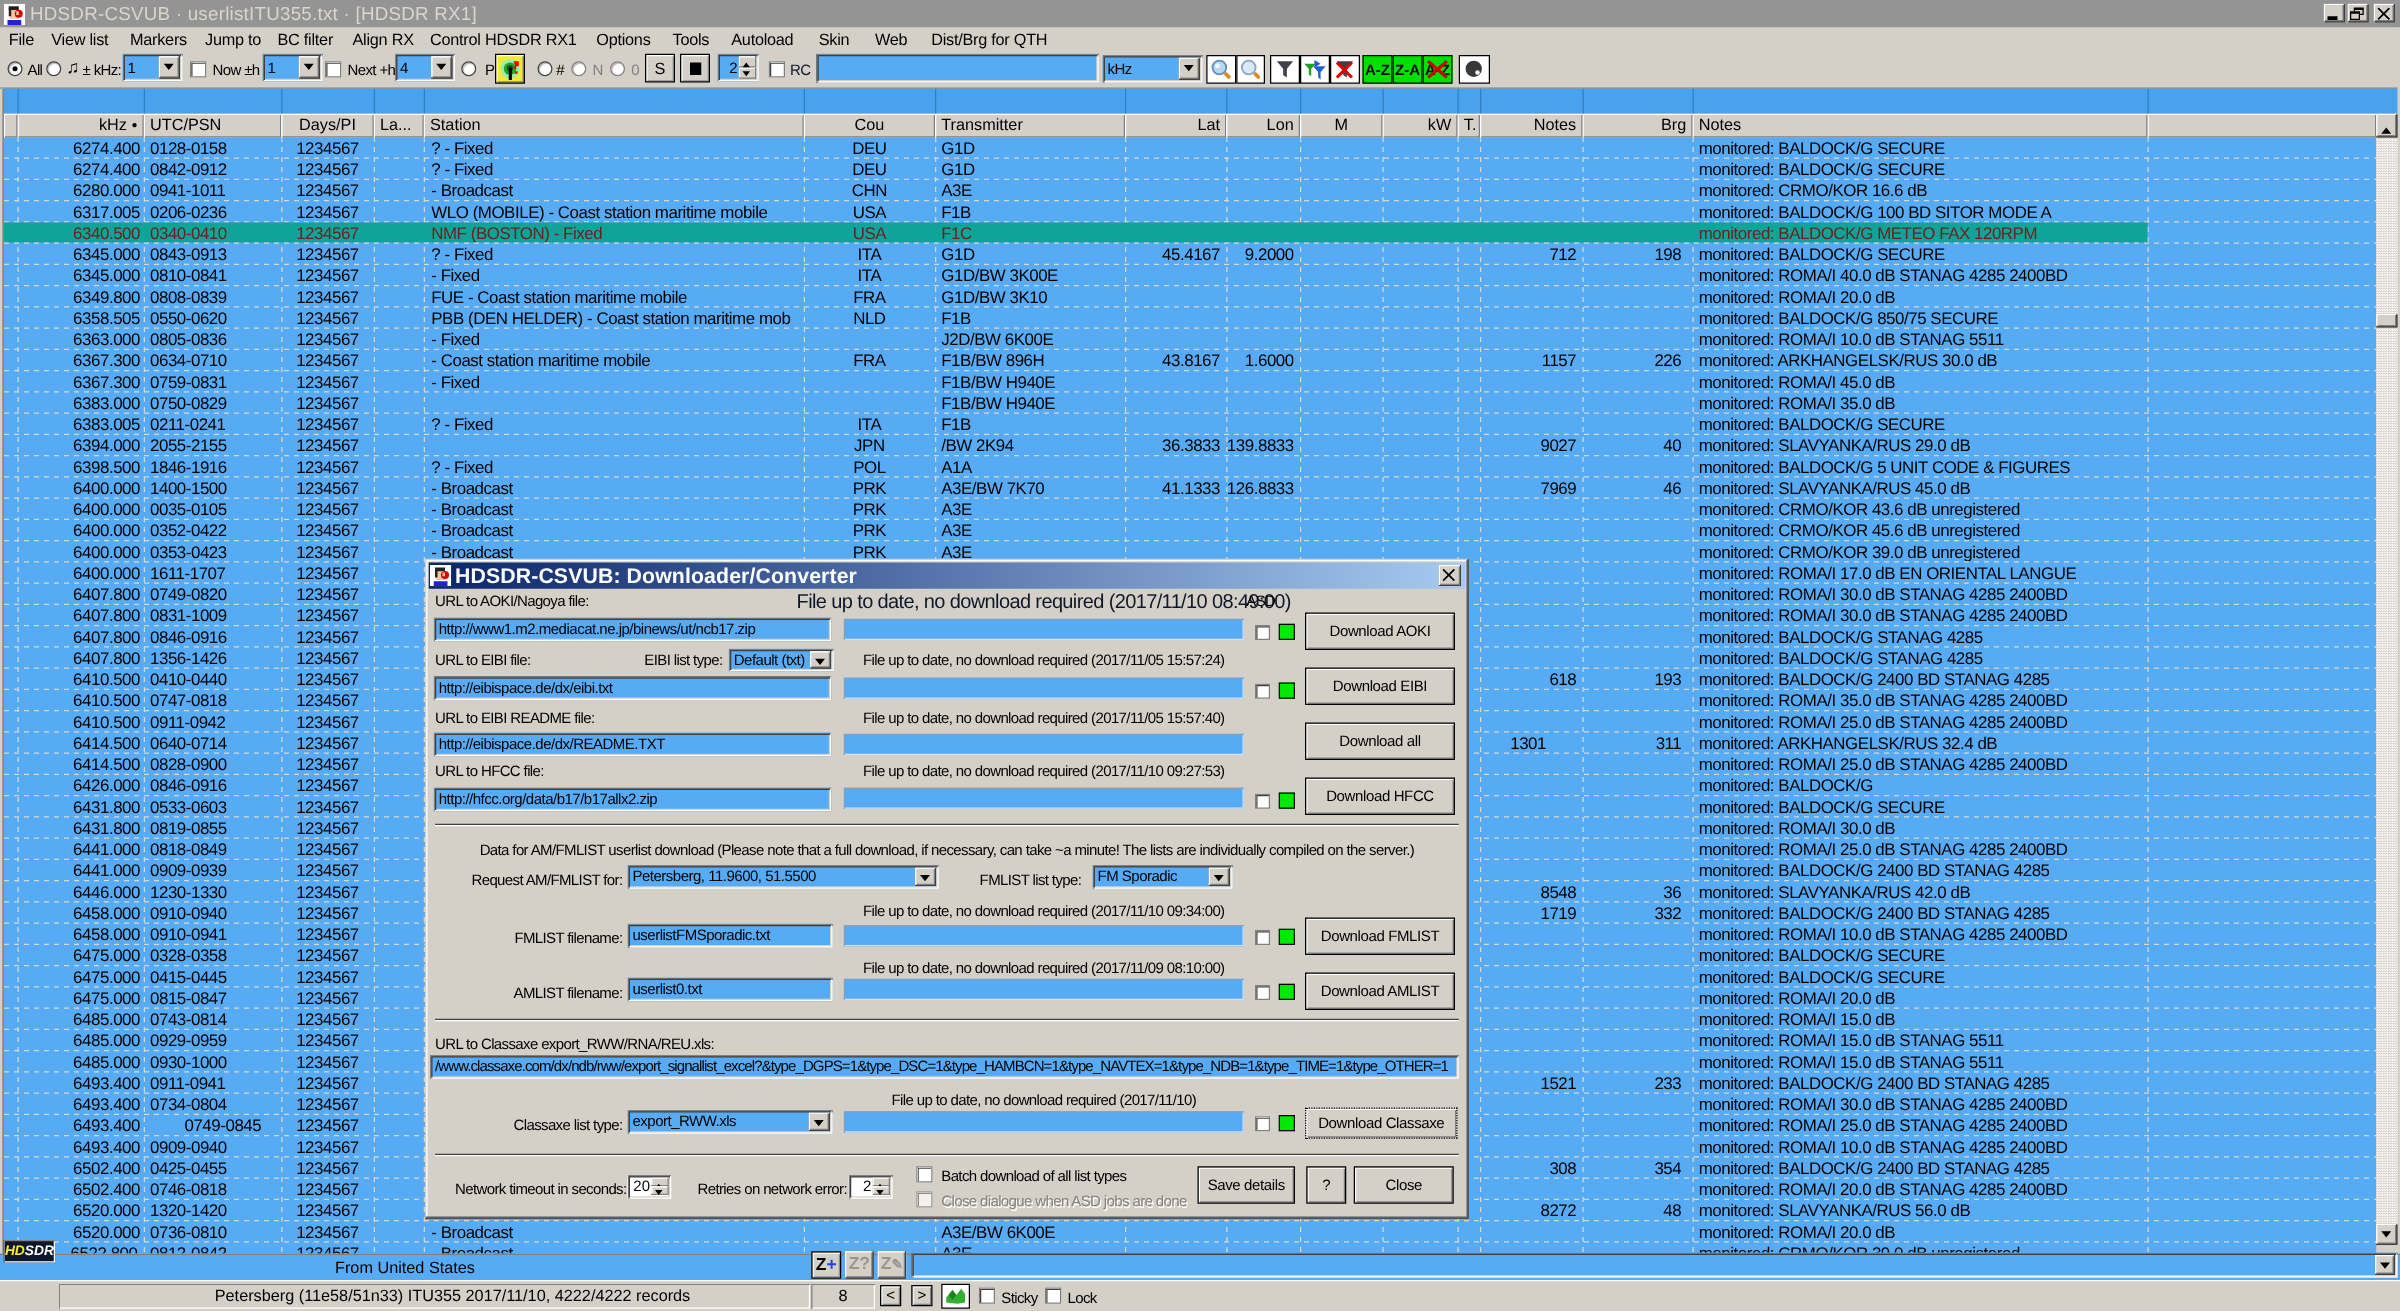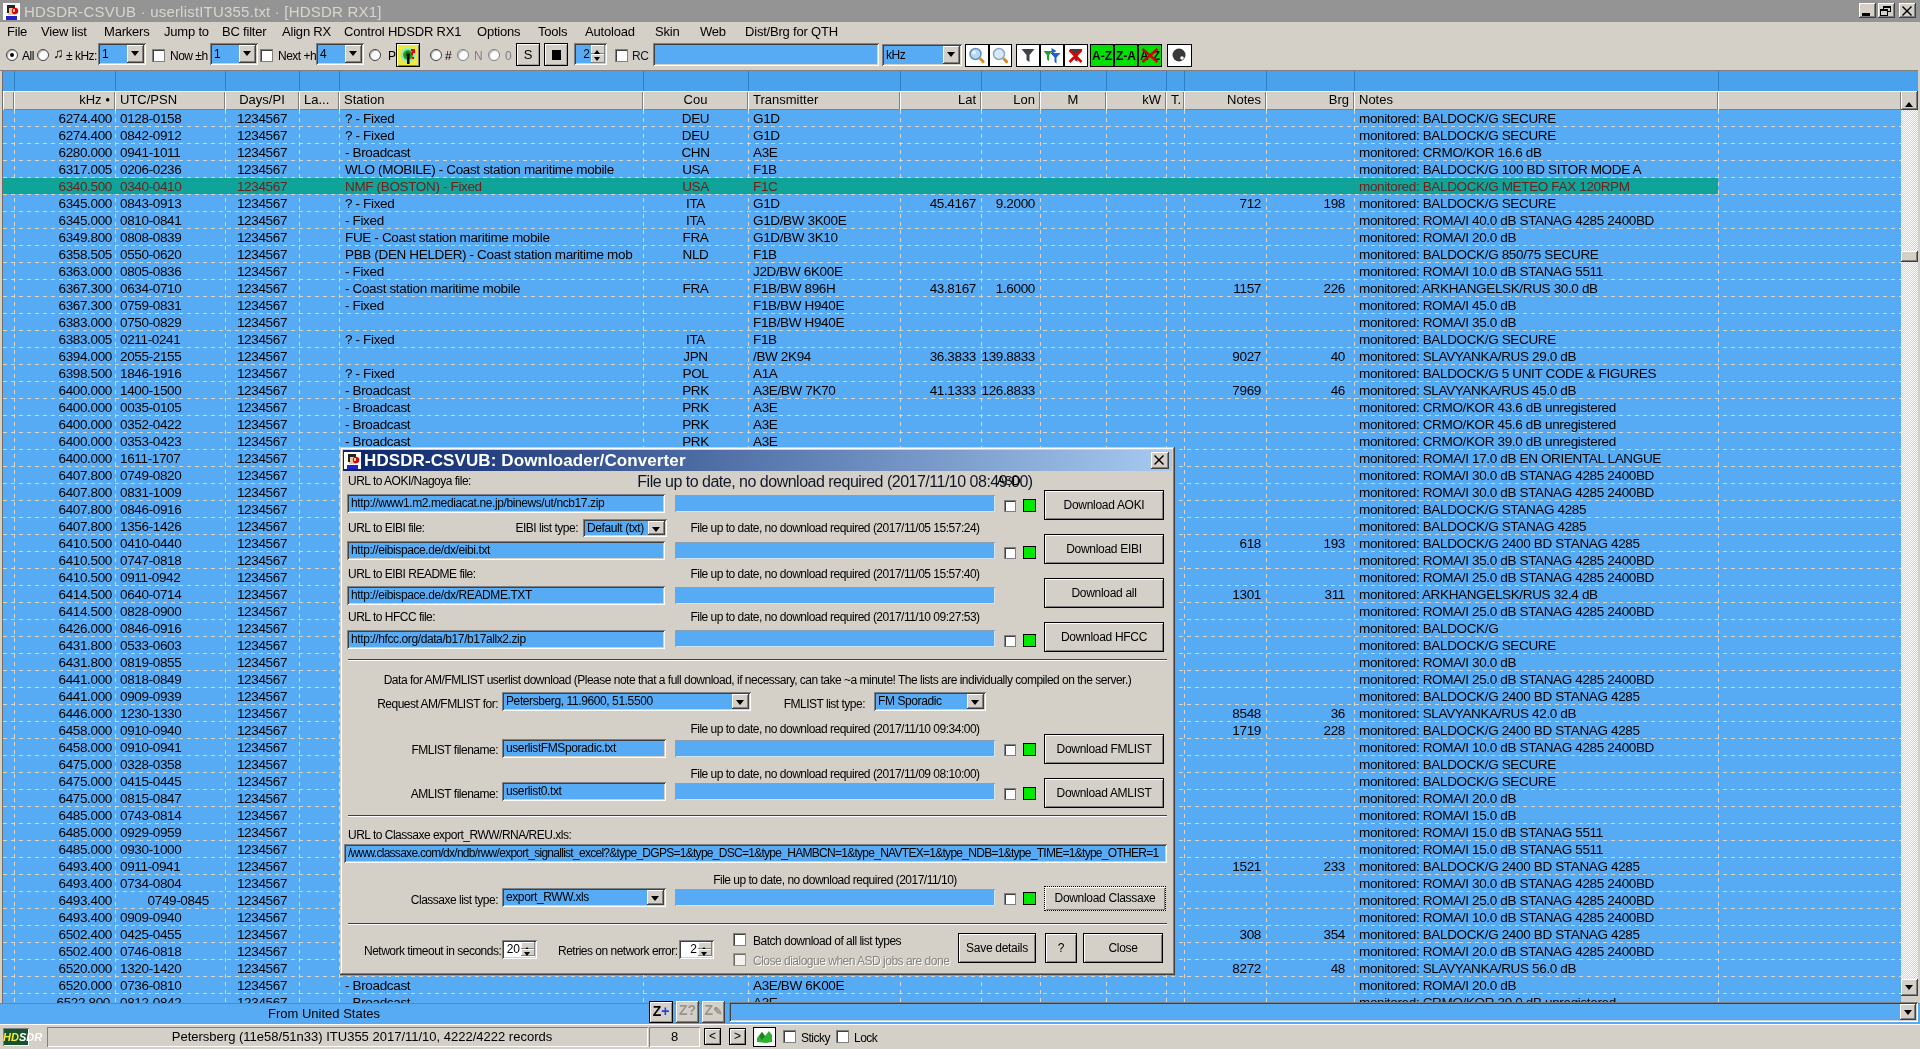--- a/index.html
+++ b/index.html
@@ -494,21 +494,21 @@
       <span style="left:11px;width:98px;text-align:right;">6410.500</span>
       <span style="left:117px;width:105px;text-align:left;">0911-0942</span>
       <span style="left:222px;width:74px;text-align:center;">1234567</span>
       <span style="left:1356px;width:359px;text-align:left;">monitored: ROMA/I 25.0 dB STANAG 4285 2400BD</span>
     </div>
 <div class="ab hline" style="left:0;top:475px;width:1898px;"></div>
 <div class="ab row" style="left:0;top:476px;width:1898px;height:17px;">
       <span style="left:11px;width:98px;text-align:right;">6414.500</span>
       <span style="left:117px;width:105px;text-align:left;">0640-0714</span>
       <span style="left:222px;width:74px;text-align:center;">1234567</span>
-      <span style="left:1181px;width:77px;text-align:right;">1301</span>
+      <span style="left:1181px;width:77px;text-align:center;">1301</span>
       <span style="left:1263px;width:79px;text-align:right;">311</span>
       <span style="left:1356px;width:359px;text-align:left;">monitored: ARKHANGELSK/RUS 32.4 dB</span>
     </div>
 <div class="ab hline" style="left:0;top:492px;width:1898px;"></div>
 <div class="ab row" style="left:0;top:493px;width:1898px;height:17px;">
       <span style="left:11px;width:98px;text-align:right;">6414.500</span>
       <span style="left:117px;width:105px;text-align:left;">0828-0900</span>
       <span style="left:222px;width:74px;text-align:center;">1234567</span>
       <span style="left:1356px;width:359px;text-align:left;">monitored: ROMA/I 25.0 dB STANAG 4285 2400BD</span>
     </div>
@@ -555,21 +555,21 @@
       <span style="left:1181px;width:77px;text-align:right;">8548</span>
       <span style="left:1263px;width:79px;text-align:right;">36</span>
       <span style="left:1356px;width:359px;text-align:left;">monitored: SLAVYANKA/RUS 42.0 dB</span>
     </div>
 <div class="ab hline" style="left:0;top:611px;width:1898px;"></div>
 <div class="ab row" style="left:0;top:612px;width:1898px;height:17px;">
       <span style="left:11px;width:98px;text-align:right;">6458.000</span>
       <span style="left:117px;width:105px;text-align:left;">0910-0940</span>
       <span style="left:222px;width:74px;text-align:center;">1234567</span>
       <span style="left:1181px;width:77px;text-align:right;">1719</span>
-      <span style="left:1263px;width:79px;text-align:right;">228</span>
+      <span style="left:1263px;width:79px;text-align:right;">332</span>
       <span style="left:1356px;width:359px;text-align:left;">monitored: BALDOCK/G 2400 BD STANAG 4285</span>
     </div>
 <div class="ab hline" style="left:0;top:628px;width:1898px;"></div>
 <div class="ab row" style="left:0;top:629px;width:1898px;height:17px;">
       <span style="left:11px;width:98px;text-align:right;">6458.000</span>
       <span style="left:117px;width:105px;text-align:left;">0910-0941</span>
       <span style="left:222px;width:74px;text-align:center;">1234567</span>
       <span style="left:1356px;width:359px;text-align:left;">monitored: ROMA/I 10.0 dB STANAG 4285 2400BD</span>
     </div>
 <div class="ab hline" style="left:0;top:645px;width:1898px;"></div>
@@ -706,21 +706,21 @@
 <div class="ab bo" style="left:676px;top:1001px;width:23px;height:22px;">
     <div class="cen" style="font-size:14px;font-weight:bold;line-height:18px;color:#9a958c;">Z?</div>
   </div>
 <div class="ab bo" style="left:702px;top:1001px;width:23px;height:22px;">
     <div class="cen" style="font-size:14px;font-weight:bold;line-height:18px;color:#9a958c;">Z<span style="font-size:11px">✎</span></div>
   </div>
 <div class="ab bi fld" style="left:729px;top:1002px;width:1189px;height:20px;">
     <div class="dd" style="width:16px;"></div>
   </div>
 <div class="ab" style="left:0;top:1024px;width:1920px;height:25px;background:#d4d0c8;border-top:1px solid #fff;"></div>
-<div class="ab bi1" style="left:3px;top:1028px;width:26px;height:18px;background:#14532d;">
+<div class="ab bi1" style="left:3px;top:992px;width:41px;height:18px;background:#0f172a;">
     <div class="cen" style="font-size:11px;font-weight:bold;font-style:italic;line-height:18px;color:#fff;"><span style="color:#f8e838">HD</span>SDR</div>
   </div>
 <div class="ab bi1" style="left:47px;top:1027px;width:601px;height:20px;">
     <div class="cen" style="font-size:13px;line-height:20px;padding-left:29px;">Petersberg (11e58/51n33) ITU355 2017/11/10, 4222/4222 records</div>
   </div>
 <div class="ab bi1" style="left:649px;top:1027px;width:51px;height:20px;">
     <div class="cen" style="font-size:13px;line-height:20px;">8</div>
   </div>
 <div class="ab " style="left:704px;top:1028px;width:17px;height:17px;background:#d4d0c8;border:1px solid #000;box-shadow:inset 1px 1px 0 #fff,inset -1px -1px 0 #808080;">
     <div class="cen" style="font-size:12px;line-height:15px;">&lt;</div>

